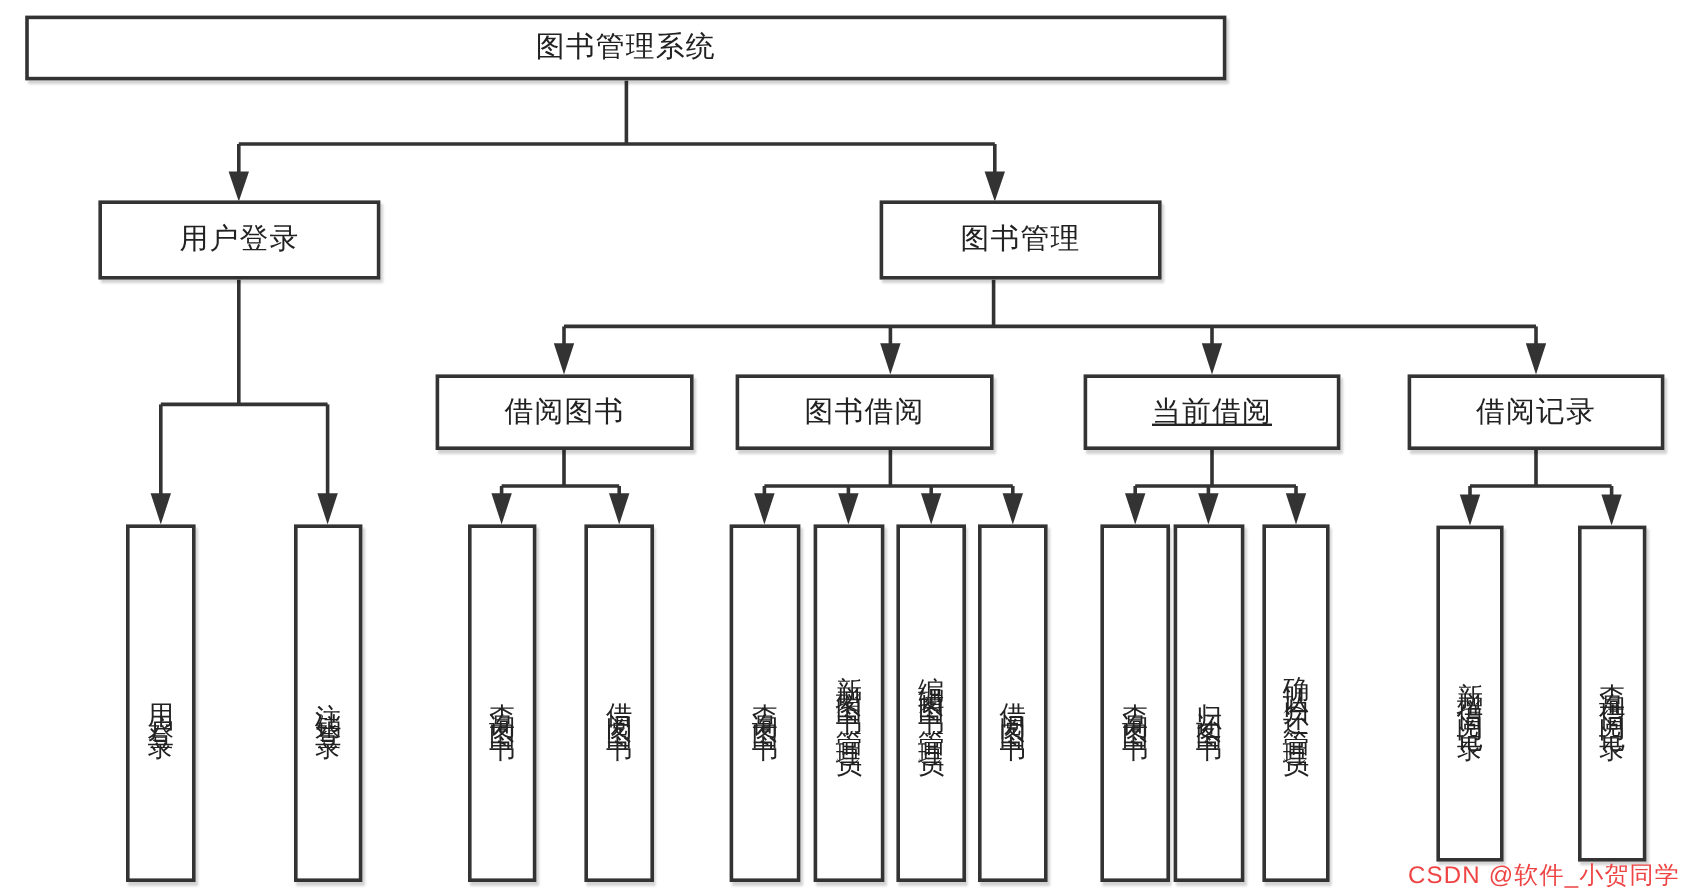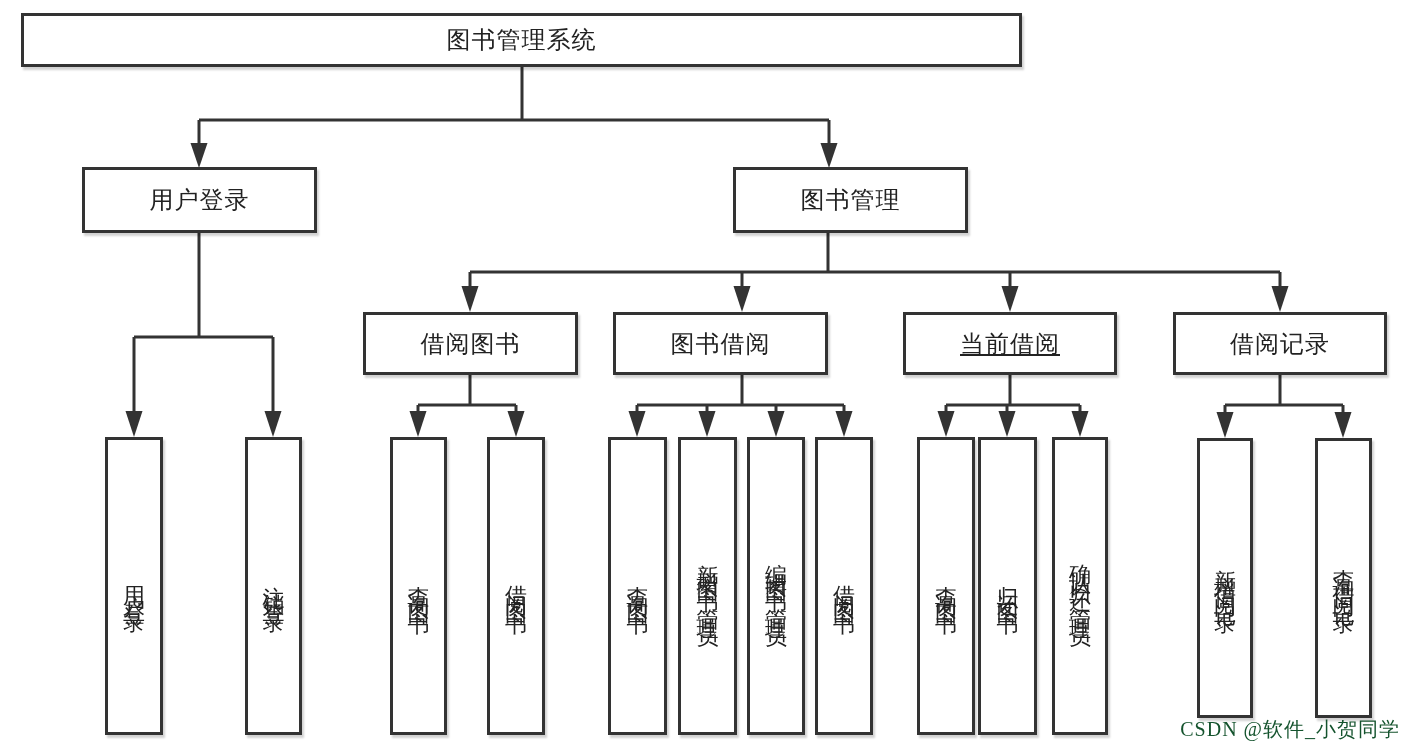--- a/index.html
+++ b/index.html
@@ -34,24 +34,24 @@
     writing-mode: vertical-rl;
     text-orientation: mixed;
     font-size: 22px;
     letter-spacing: 9px;
   }
   .watermark {
     position: absolute;
     right: 5px;
     bottom: 4px;
     font-size: 20px;
-    color: #14532d;
+    color: #ef4444;
     letter-spacing: 1px;
     z-index: 5;
-    font-family: Liberation Serif, serif;
+    font-family: Liberation Sans, sans-serif;
   }
 </style>
 </head>
 <body>
 
 <div class="canvas">
 
   <svg class="connectors" viewBox="0 0 1405 747" xmlns="http://www.w3.org/2000/svg">
 
     <g stroke="#333333" stroke-width="3" fill="none">

